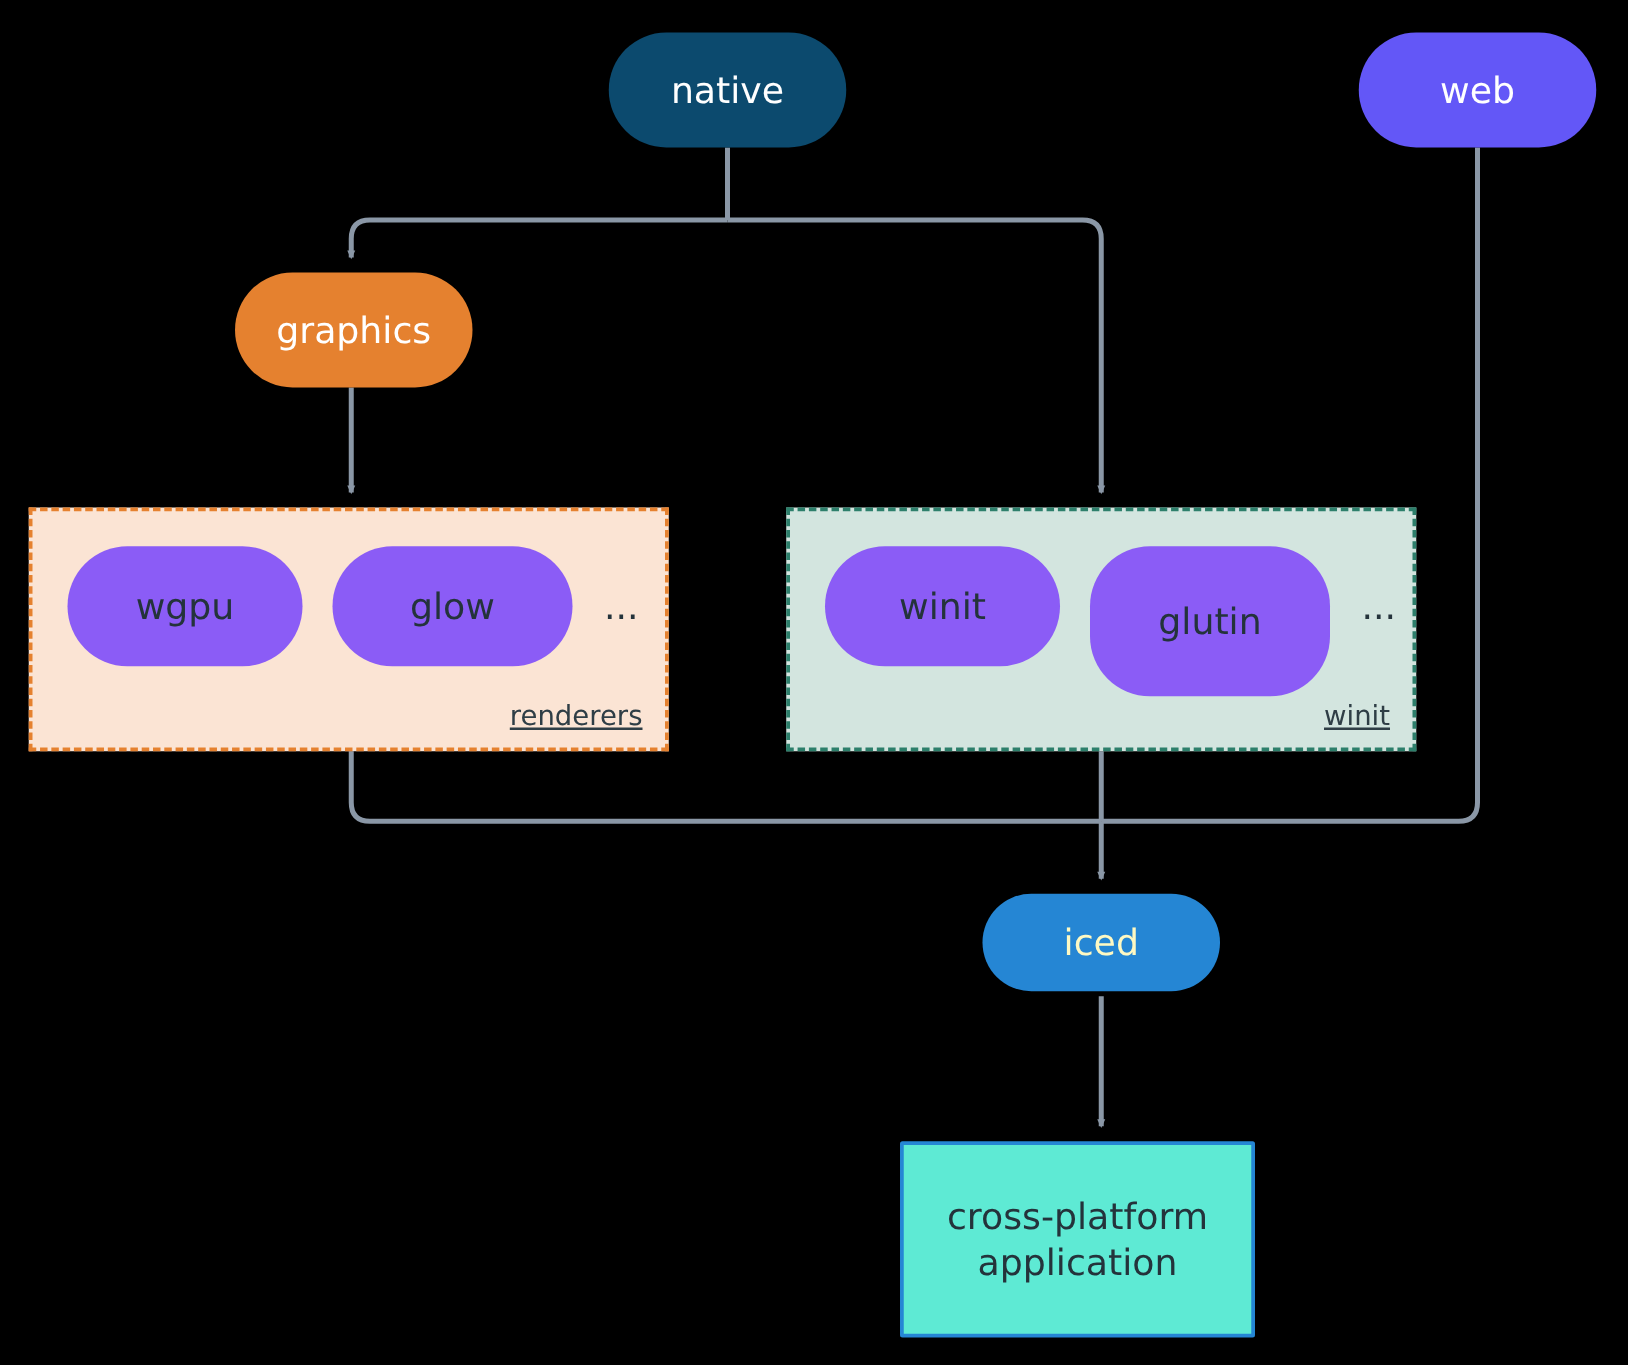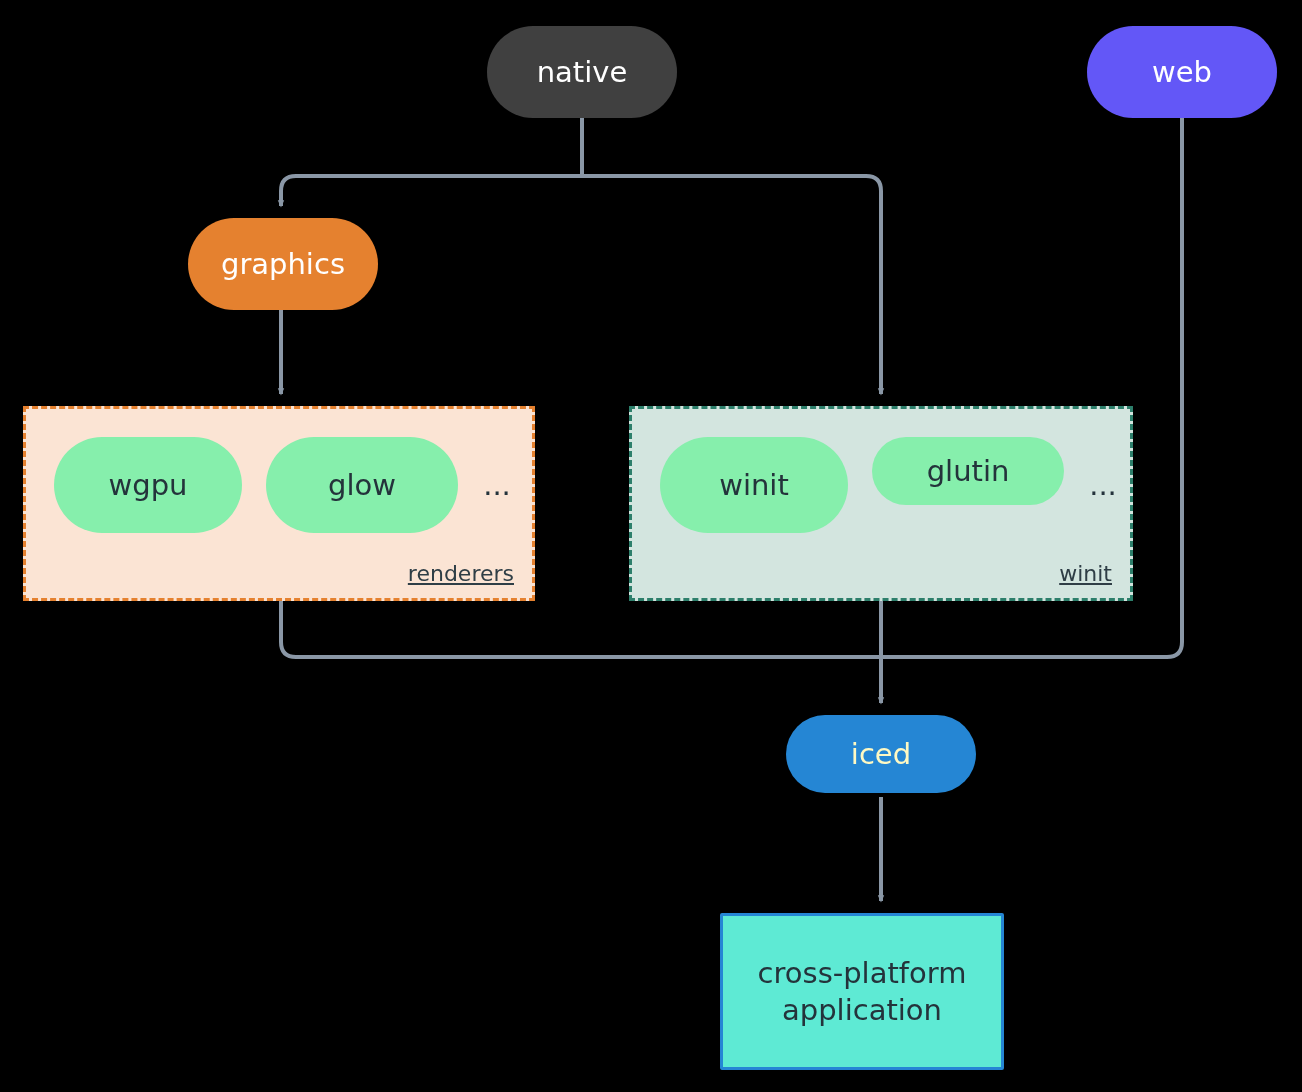--- a/index.html
+++ b/index.html
@@ -40,21 +40,21 @@
   .pill {
     border-radius: 48px;
     color: #ffffff;
     font-size: 29px;
   }
   .node-native {
     left: 487px;
     top: 26px;
     width: 190px;
     height: 92px;
-    background: #404040;
+    background: #0c4a6e;
   }
   .node-web {
     left: 1087px;
     top: 26px;
     width: 190px;
     height: 92px;
     background: #6357F7;
   }
   .node-graphics {
     left: 188px;
@@ -102,30 +102,30 @@
     color: #2F3E46;
     white-space: nowrap;
     text-decoration: underline;
   }
   
   .inner-pill {
     position: absolute;
     display: flex;
     align-items: center;
     justify-content: center;
-    background: #86efac;
+    background: #8b5cf6;
     border-radius: 48px;
     color: #24333B;
     font-size: 29px;
     box-sizing: border-box;
   }
   .pill-wgpu  { left: 28px;  top: 28px; width: 188px; height: 96px; }
   .pill-glow  { left: 240px; top: 28px; width: 192px; height: 96px; }
   .pill-winit { left: 28px;  top: 28px; width: 188px; height: 96px; }
-  .pill-glutin{ left: 240px; top: 28px; width: 192px; height: 68px; justify-content: center; }
+  .pill-glutin{ left: 240px; top: 28px; width: 192px; height: 120px; justify-content: center; }
   .ellipsis {
     position: absolute;
     font-size: 29px;
     color: #24333B;
     display: flex;
     align-items: center;
     justify-content: center;
     height: 96px;
     top: 28px;
   }

